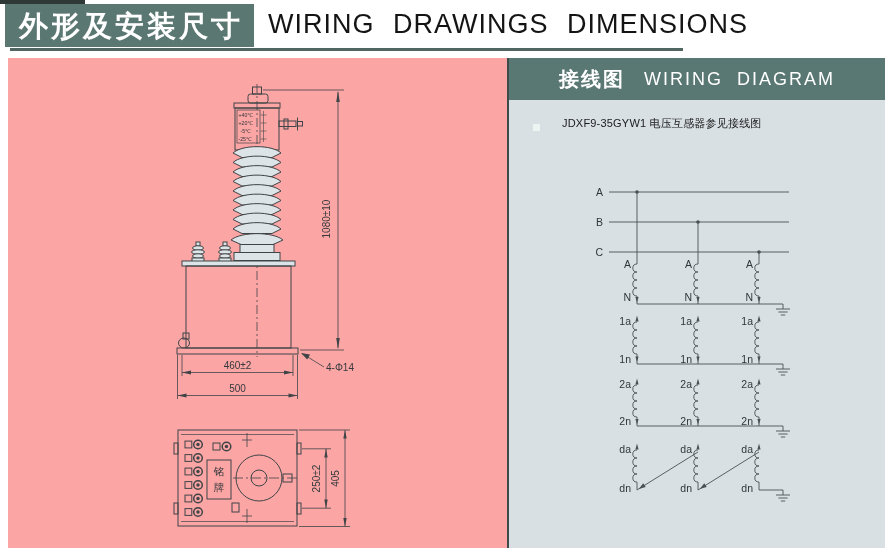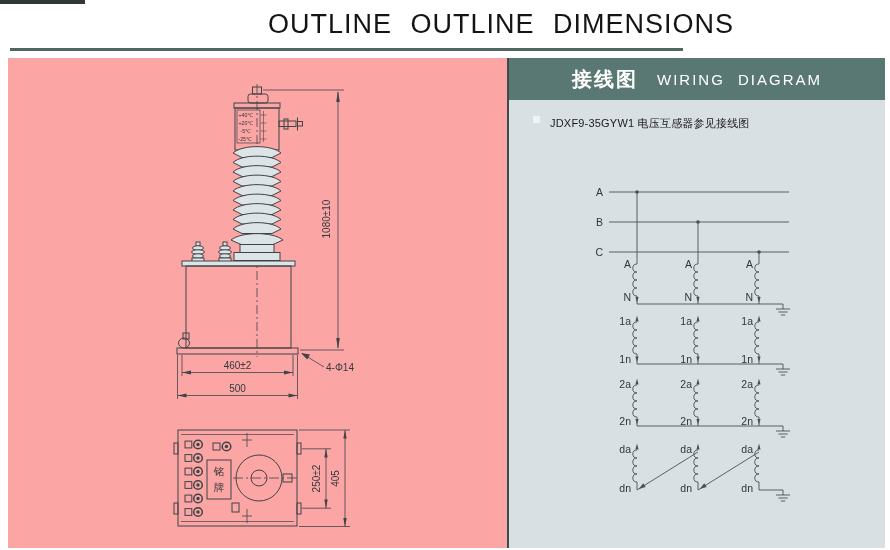--- a/index.html
+++ b/index.html
@@ -13,36 +13,39 @@
   .title-en{position:absolute;left:268px;top:9px;color:#141414;font-size:27px;
             letter-spacing:1px;word-spacing:10px;white-space:nowrap;}
   .header-rule{position:absolute;left:10px;top:48px;width:673px;height:3px;background:#526661;}
   
   .left-area{position:absolute;left:8px;top:58px;width:499px;height:490px;background:#fca5a5;}
   .divider{position:absolute;left:507px;top:58px;width:2px;height:490px;background:#3f4b48;}
   .right-panel{position:absolute;left:509px;top:58px;width:376px;height:490px;background:#d9e0e4;}
   .panel-header{position:absolute;left:0;top:0;width:376px;height:42px;background:#5a7873;
                 display:flex;align-items:center;justify-content:center;color:#fff;white-space:nowrap;gap:10px;}
   .panel-title-zh{font-size:20px;font-weight:bold;letter-spacing:2px;}
-  .panel-title-en{font-size:15px;margin-left:9px;letter-spacing:2px;word-spacing:7px;}
+  .panel-title-en{font-size:18px;margin-left:9px;letter-spacing:2px;word-spacing:7px;}
   .panel-body{position:absolute;left:0;top:42px;width:376px;height:448px;}
   .notes{position:absolute;left:24px;top:16px;}
-  .note-row{display:flex;align-items:flex-start;margin-bottom:7px;}
+  .note-row{display:flex;align-items:flex-end;margin-bottom:7px;gap:12px;}
   .bullet{width:7px;height:7px;background:#eef3f4;margin-right:10px;flex:0 0 auto;}
   .note-text{font-size:11px;color:#1a1a1a;letter-spacing:.2px;white-space:nowrap;}
   svg{position:absolute;left:0;top:0;}
   svg text{font-family:"Liberation Sans","DejaVu Sans",sans-serif;}
 </style>
 </head>
 <body>
 
 <div class="page">
 
   <div class="accent-bar"></div>
-  <div class="title-en">OUTLINE OUTLINE DIMENSIONS</div>
+  <div class="title-box">
+    <div class="title-zh">外形及安装尺寸</div>
+  </div>
+  <div class="title-en">WIRING DRAWINGS DIMENSIONS</div>
   <div class="header-rule"></div>
 
   <div class="left-area">
     <svg width="499" height="490" viewBox="8 58 499 490">
       <defs>
         <path id="shed" d="M-24,0 C-15,-8.5 15,-8.5 24,0 L15,4.5 L-15,4.5 Z" fill="#dde4e7"></path>
         <path id="coilL" d="M0,0 a4.2,4 0 0 0 0,8 a4.2,4 0 0 0 0,8 a4.2,4 0 0 0 0,8 a4.2,4 0 0 0 0,8" fill="none"></path>
       </defs>
 
       <g stroke="#3f4447" fill="none" stroke-width="1">

